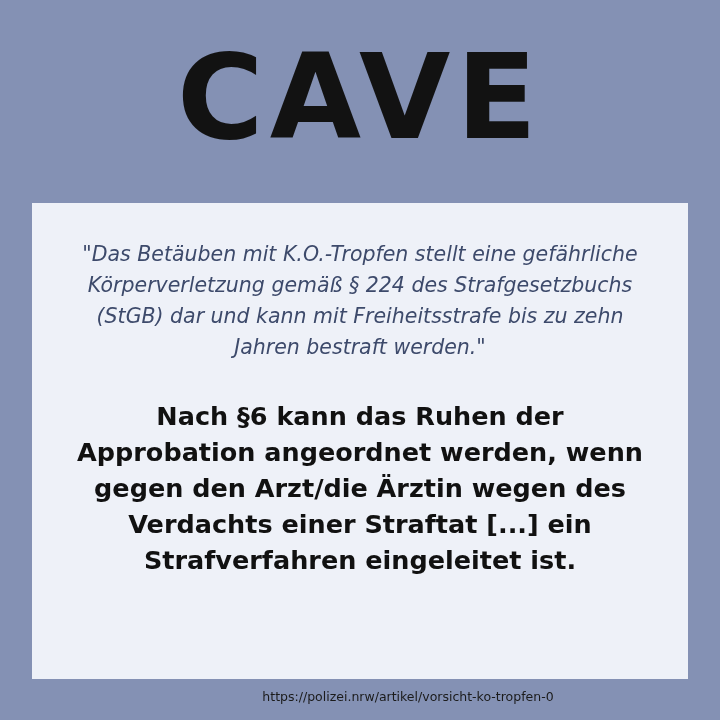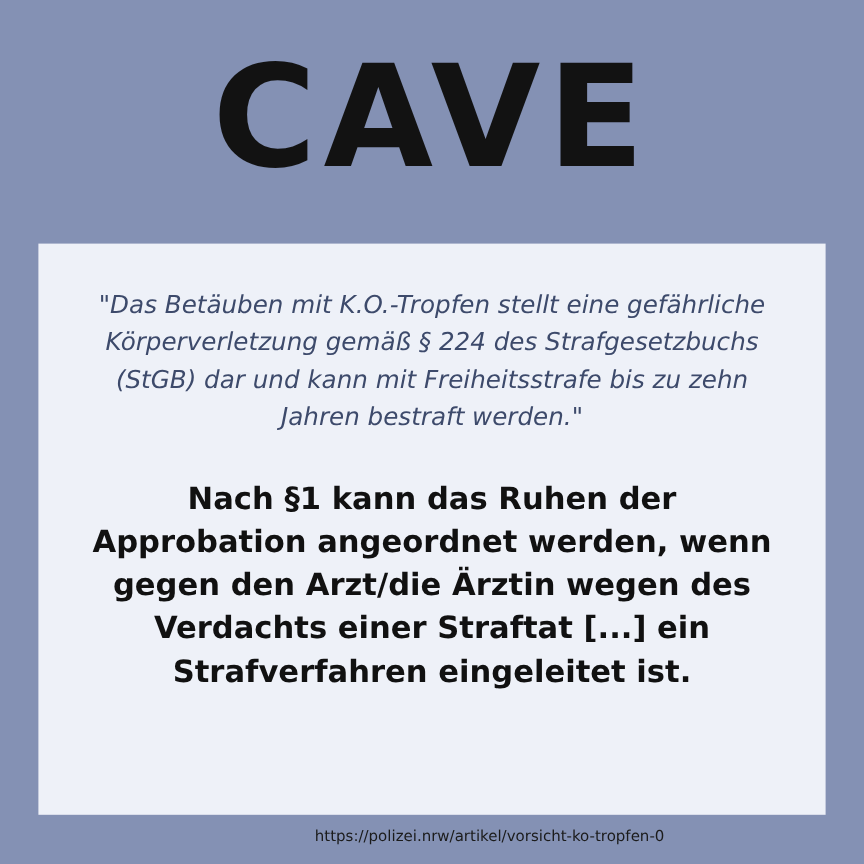--- a/index.html
+++ b/index.html
@@ -74,18 +74,18 @@
 </style>
 </head>
 <body>
 
 <div class="slide">
 
   <div class="headline">CAVE</div>
 
   <div class="card">
     <div class="quote">"Das Betäuben mit K.O.-Tropfen stellt eine gefährliche Körperverletzung gemäß § 224 des Strafgesetzbuchs (StGB) dar und kann mit Freiheitsstrafe bis zu zehn Jahren bestraft werden."</div>
-    <div class="statement">Nach §1 kann das Ruhen der Approbation angeordnet werden, wenn gegen den Arzt/die Ärztin wegen des Verdachts einer Straftat [...] ein Strafverfahren eingeleitet ist.</div>
+    <div class="statement">Nach §6 kann das Ruhen der Approbation angeordnet werden, wenn gegen den Arzt/die Ärztin wegen des Verdachts einer Straftat [...] ein Strafverfahren eingeleitet ist.</div>
   </div>
 
   <div class="source">https://polizei.nrw/artikel/vorsicht-ko-tropfen-0</div>
 
 </div>
 
 </body></html>

